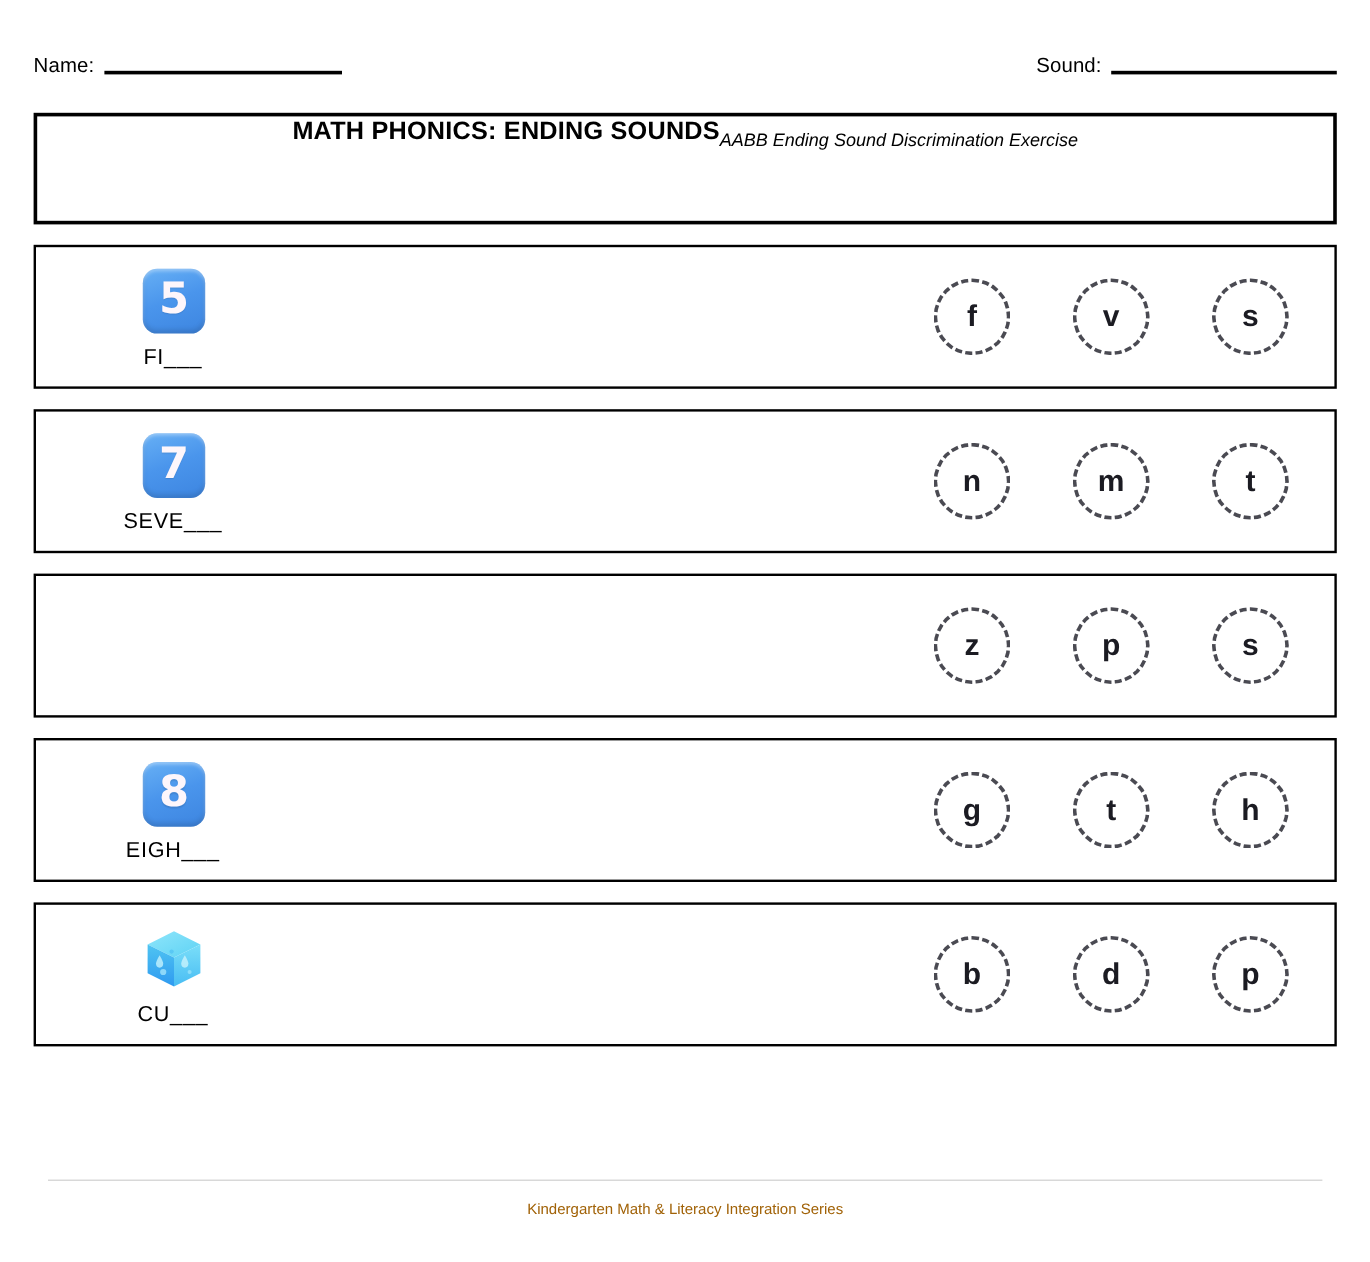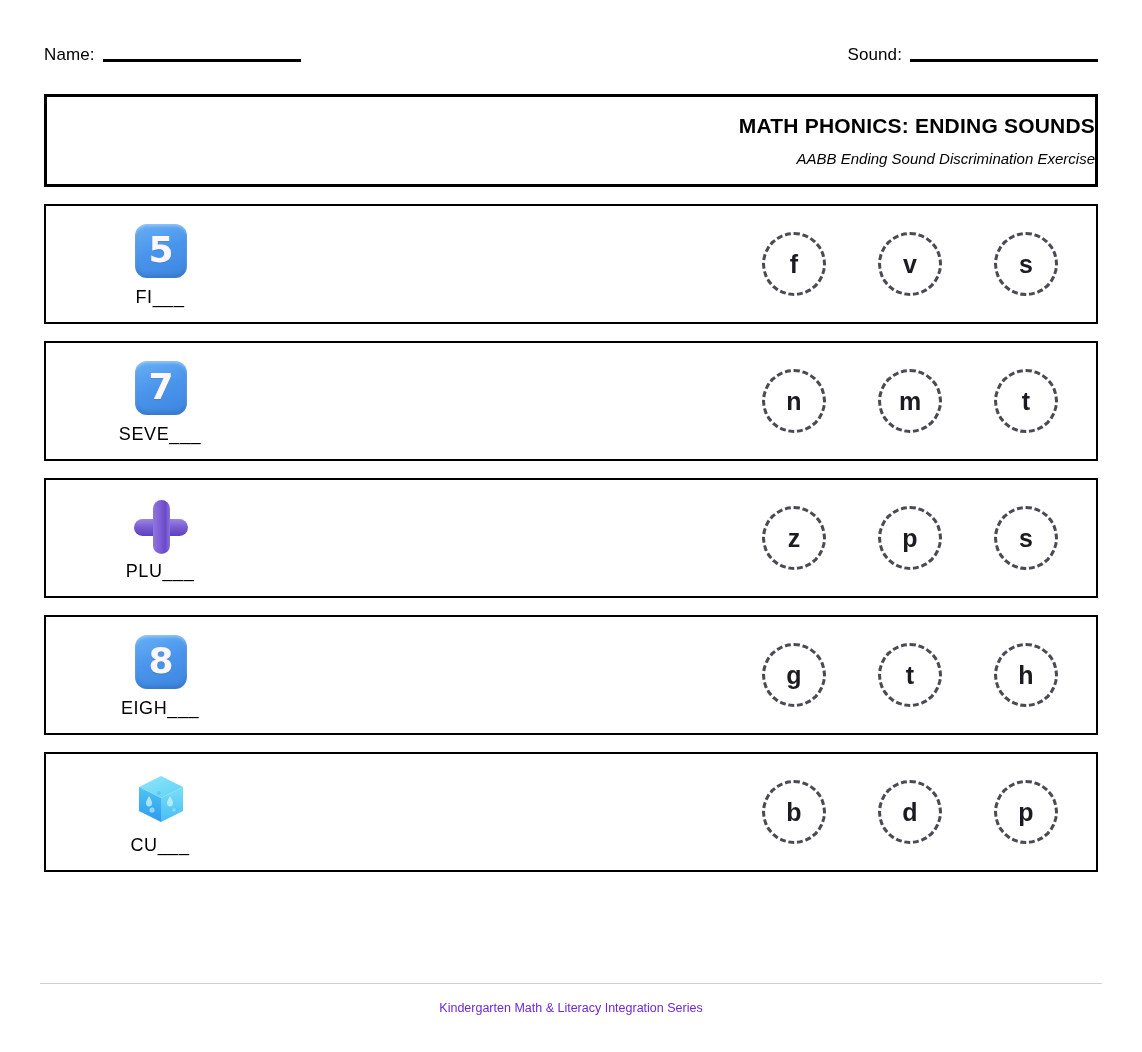--- a/index.html
+++ b/index.html
@@ -12,21 +12,21 @@
     height: 1052px;
     font-family: "Liberation Sans", sans-serif;
     color: #000000;
     overflow: hidden;
   }
   .page {
     position: relative;
     width: 1142px;
     height: 1052px;
     box-sizing: border-box;
-    padding: 0 44px;
+    padding: 0 28px;
   }
 
   
   .name-date-row {
     display: flex;
     justify-content: space-between;
     align-items: flex-end;
     padding-top: 34px;
     height: 30px;
   }
@@ -50,22 +50,22 @@
   .name-line { width: 198px; }
   .date-line { width: 188px; }
 
   
   .title-box {
     margin-top: 30px;
     border: 3px solid #000;
     box-sizing: border-box;
     height: 93px;
     display: flex;
-    flex-direction: column;
-    align-items: flex-end;
+    flex-direction: row;
+    align-items: flex-start;
     justify-content: center;
   }
   .title-main {
     font-size: 21px;
     font-weight: bold;
     letter-spacing: 0.2px;
     line-height: 1.2;
   }
   .title-sub {
     font-size: 15px;
@@ -209,21 +209,21 @@
     right: 40px;
     bottom: 36px;
   }
   .footer-rule {
     border-top: 1px solid #cfcfcf;
     margin-bottom: 17px;
   }
   .footer-text {
     text-align: center;
     font-size: 12.5px;
-    color: #6d28d9;
+    color: #a16207;
     line-height: 1.2;
   }
 </style>
 </head>
 <body>
 
 <div class="page">
 
   <div class="name-date-row">
     <div class="field">
@@ -281,29 +281,20 @@
           </div>
           <div class="choice">
             <span>m</span>
           </div>
           <div class="choice">
             <span>t</span>
           </div>
         </div>
       </div>
       <div class="problem-row">
-        <div class="object-cell">
-          <div class="object-art">
-            <div class="plus-art">
-              <div class="plus-bar-h"></div>
-              <div class="plus-bar-v"></div>
-            </div>
-          </div>
-          <div class="object-word">PLU___</div>
-        </div>
         <div class="spacer-cell"></div>
         <div class="choices-cell">
           <div class="choice">
             <span>z</span>
           </div>
           <div class="choice">
             <span>p</span>
           </div>
           <div class="choice">
             <span>s</span>

